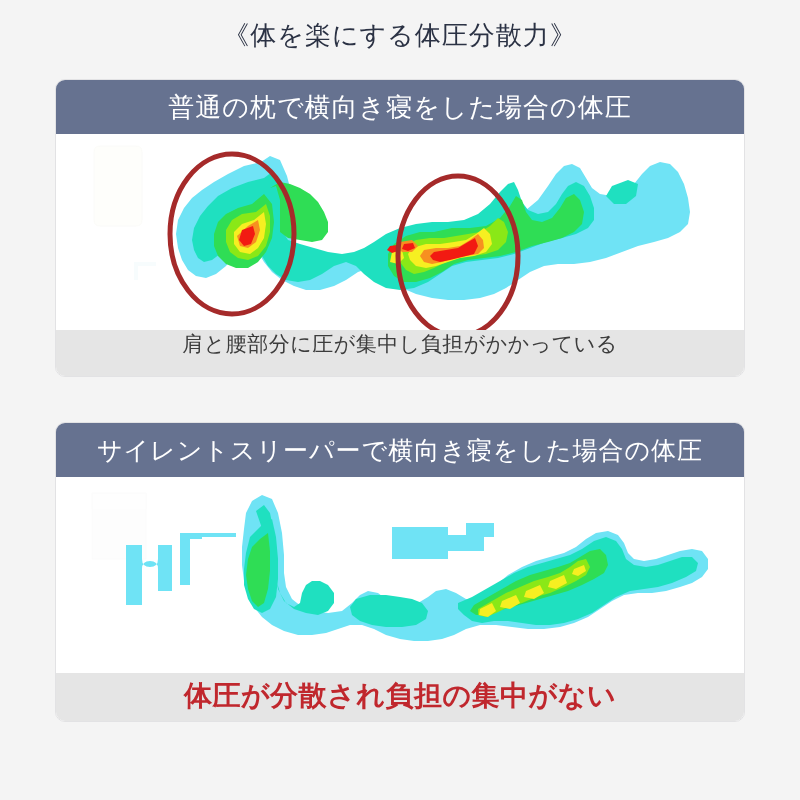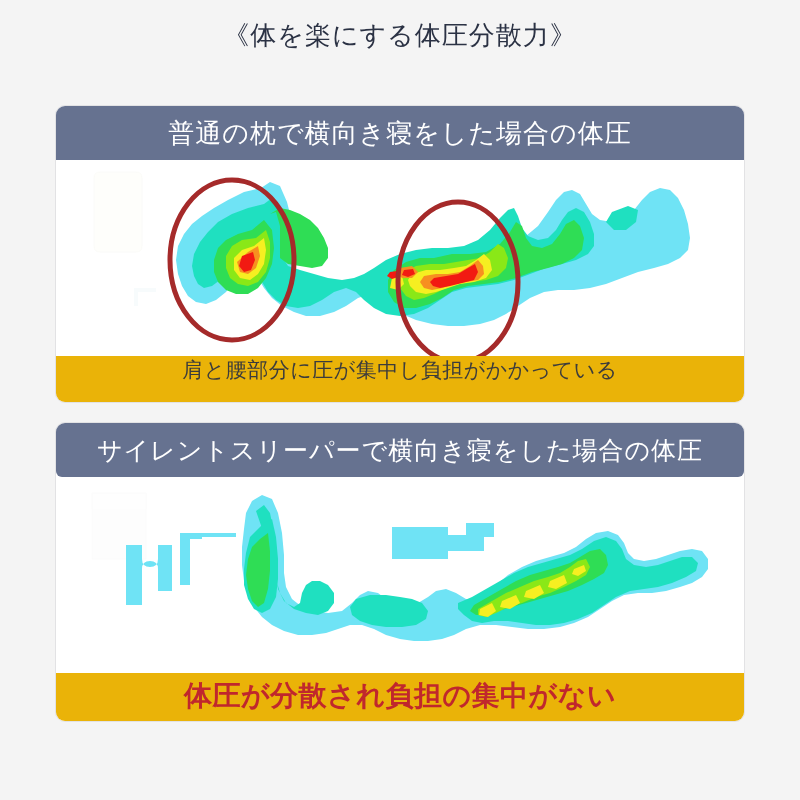--- a/index.html
+++ b/index.html
@@ -23,35 +23,35 @@
   }
 
   .card{
     position:absolute;
     background:#ffffff;
     border:1px solid #e2e2e4;
     border-radius:10px;
     overflow:hidden;
     box-sizing:border-box;
   }
-  #card-1{left:55px;top:105px;width:690px;height:298px;}
+  #card-1{left:55px;top:79px;width:690px;height:298px;}
   #card-2{left:55px;top:422px;width:690px;height:300px;}
 
   .card-header{
     height:54px;
     background:#667290;
     display:flex;align-items:center;justify-content:center;
     color:#ffffff;
     font-size:26px;
     letter-spacing:1px;
     white-space:nowrap;
   }
-  #card-2 .card-header{font-size:25px;border-radius:6px;}
-
-  .card-body{position:relative;background:#eab308;}
+  #card-2 .card-header{font-size:25px;}
+
+  .card-body{position:relative;background:#e5e5e5;}
   #card-1 .card-body{height:244px;}
   #card-2 .card-body{height:246px;}
 
   .heatmap{
     position:absolute;left:0;top:0;width:688px;
     display:block;
   }
   #heat-1{height:196px;}
   #heat-2{height:196px;}
 

